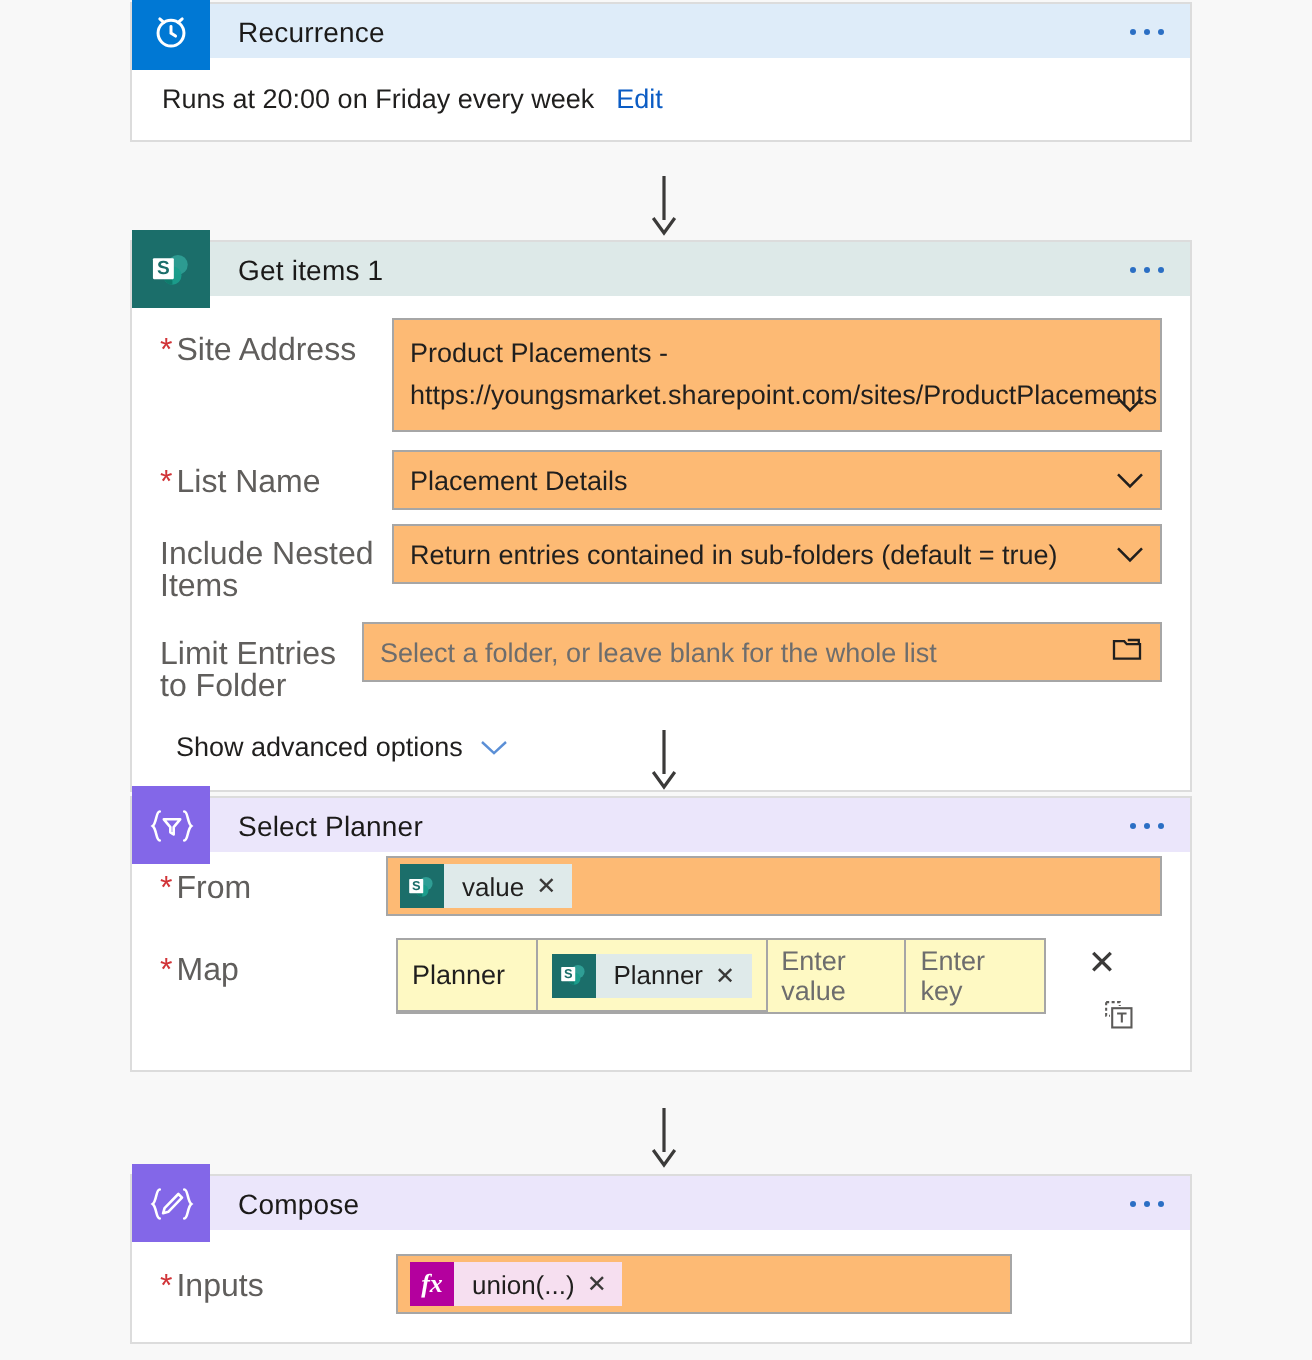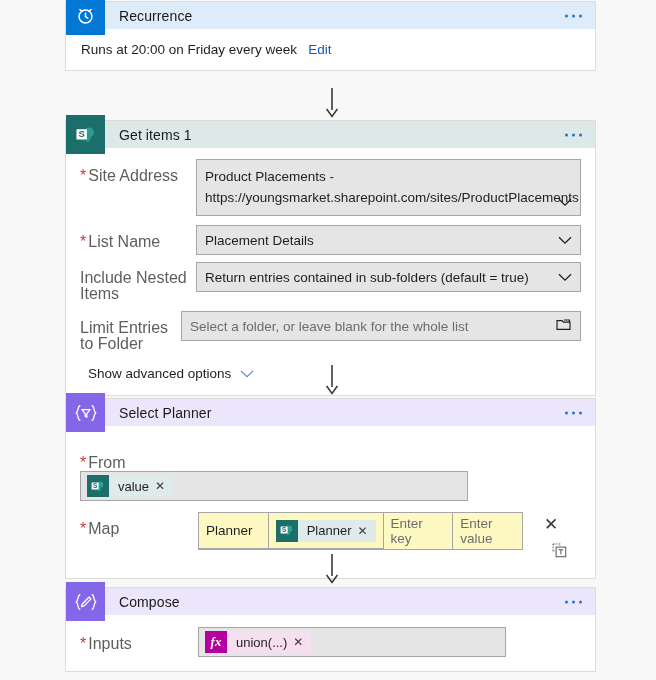--- a/index.html
+++ b/index.html
@@ -108,21 +108,21 @@
     box-sizing: border-box;
   }
   .flabel .req {
     color: #d13438;
     margin-right: 2px;
   }
   .fctl { flex: 1; }
 
   .tbox {
     border: 1px solid #a6a6a6;
-    background: #e5e5e5;
+    background: #fdba74;
     box-sizing: border-box;
     display: flex;
     align-items: center;
     position: relative;
     min-height: 30px;
     padding: 4px 8px;
     font-size: 13.5px;
     color: #201f1e;
   }
   .tbox.multiline {
@@ -386,21 +386,21 @@
       </div>
       <div class="card-title">Select Planner</div>
       <div class="kebab">
           <i></i>
           <i></i>
           <i></i>
         </div>
     </div>
     <div class="card-body">
 
-      <div class="frow" style="padding-top:20px;flex-direction:column;">
+      <div class="frow" style="padding-top:2px;">
         <div class="flabel" style="width:118px;">
           <span class="req">*</span><span>From</span>
         </div>
         <div class="fctl">
           <div class="tbox" style="width:388px;padding:3px 6px;">
             <span class="token tk-sp">
               <span class="tk-ic">
                 <svg width="16" height="15" viewBox="0 0 26 24">
                   <circle cx="16.2" cy="9.2" r="5.4" fill="#2f9e95"></circle>
                   <circle cx="13.2" cy="15.0" r="5.0" fill="#1b9d8c"></circle>
@@ -434,24 +434,24 @@
                     <path d="M13.2 10.1 a5 5 0 0 0 -5 4.9 a5 5 0 0 0 5 5 z" fill="#0f7b6c"></path>
                     <rect x="2.6" y="5.6" width="11.4" height="11.4" rx="0.6" fill="#ffffff"></rect>
                     <text x="8.3" y="14.3" font-family="Liberation Sans, sans-serif" font-size="10.4" font-weight="bold" fill="#1b6e6a" text-anchor="middle">S</text>
                   </svg>
                 </span>
                 <span class="tk-text">Planner</span>
                 <span class="tk-x">✕</span>
               </span>
             </div>
             <div class="map-cell lastrow">
-              <span class="ph">Enter key</span>
+              <span class="ph">Enter value</span>
             </div>
             <div class="map-cell lastrow">
-              <span class="ph">Enter value</span>
+              <span class="ph">Enter key</span>
             </div>
           </div>
           <div class="map-side">
             <span class="map-x">✕</span>
             <span class="map-clip">
               <svg width="17" height="17" viewBox="0 0 18 18" fill="none" stroke="#5b5a58" stroke-width="1.1">
                 <path d="M2.2 2.2 h7.2 v2.0" stroke-dasharray="1.6 1.3"></path>
                 <path d="M2.2 2.2 v7.2 h2.0" stroke-dasharray="1.6 1.3"></path>
                 <rect x="5.4" y="5.4" width="10.2" height="10.2" stroke="#5b5a58"></rect>
                 <path d="M8.0 8.2 h5.0 M10.5 8.2 V13.0" stroke="#5b5a58"></path>

